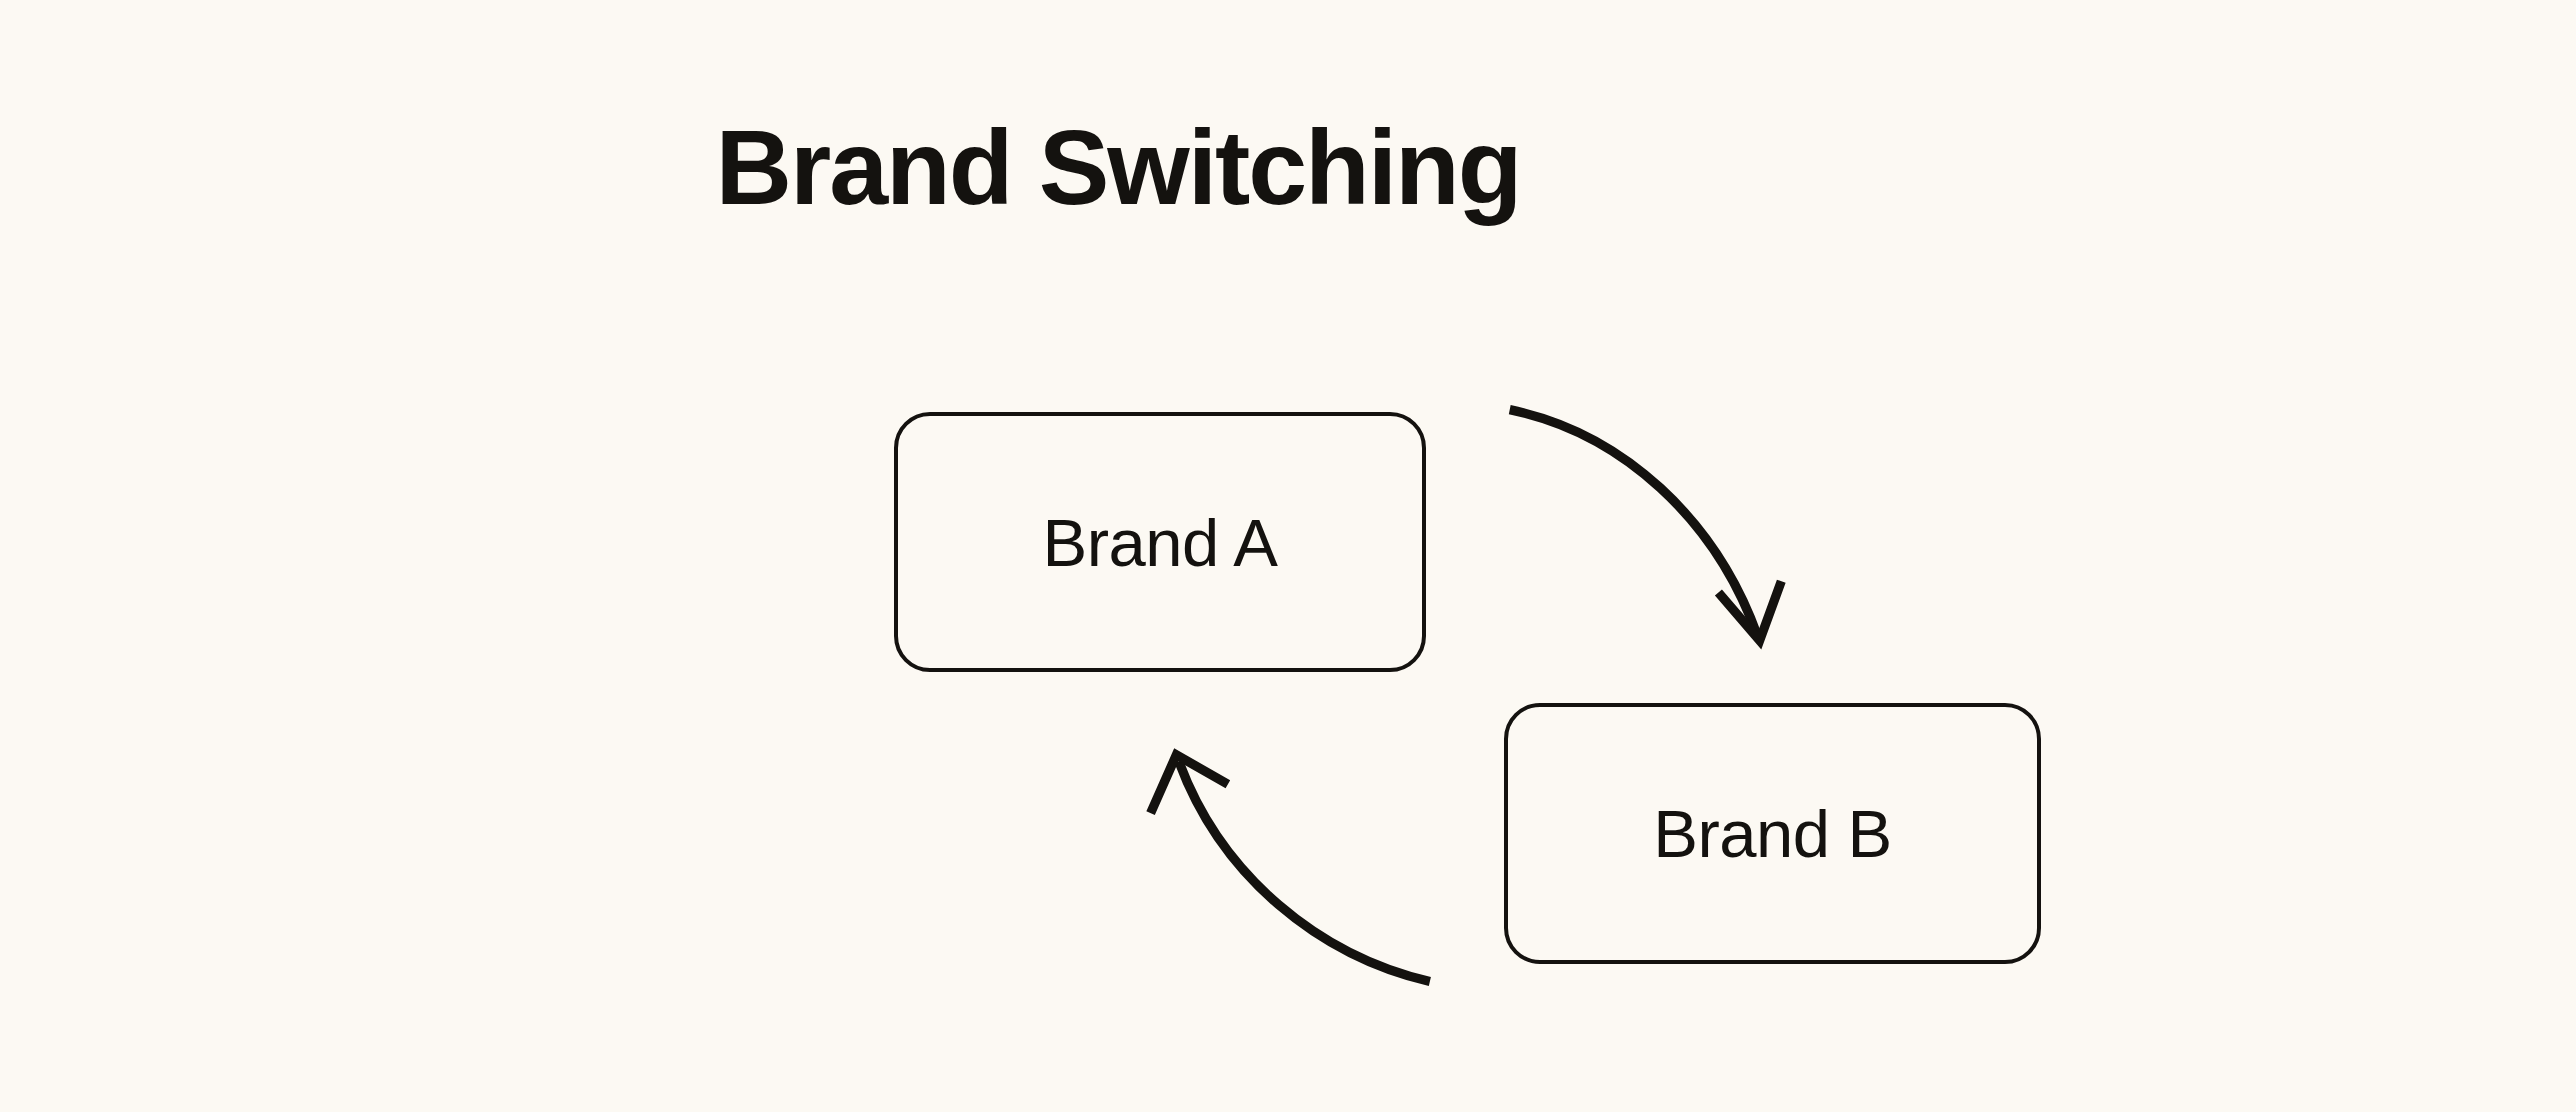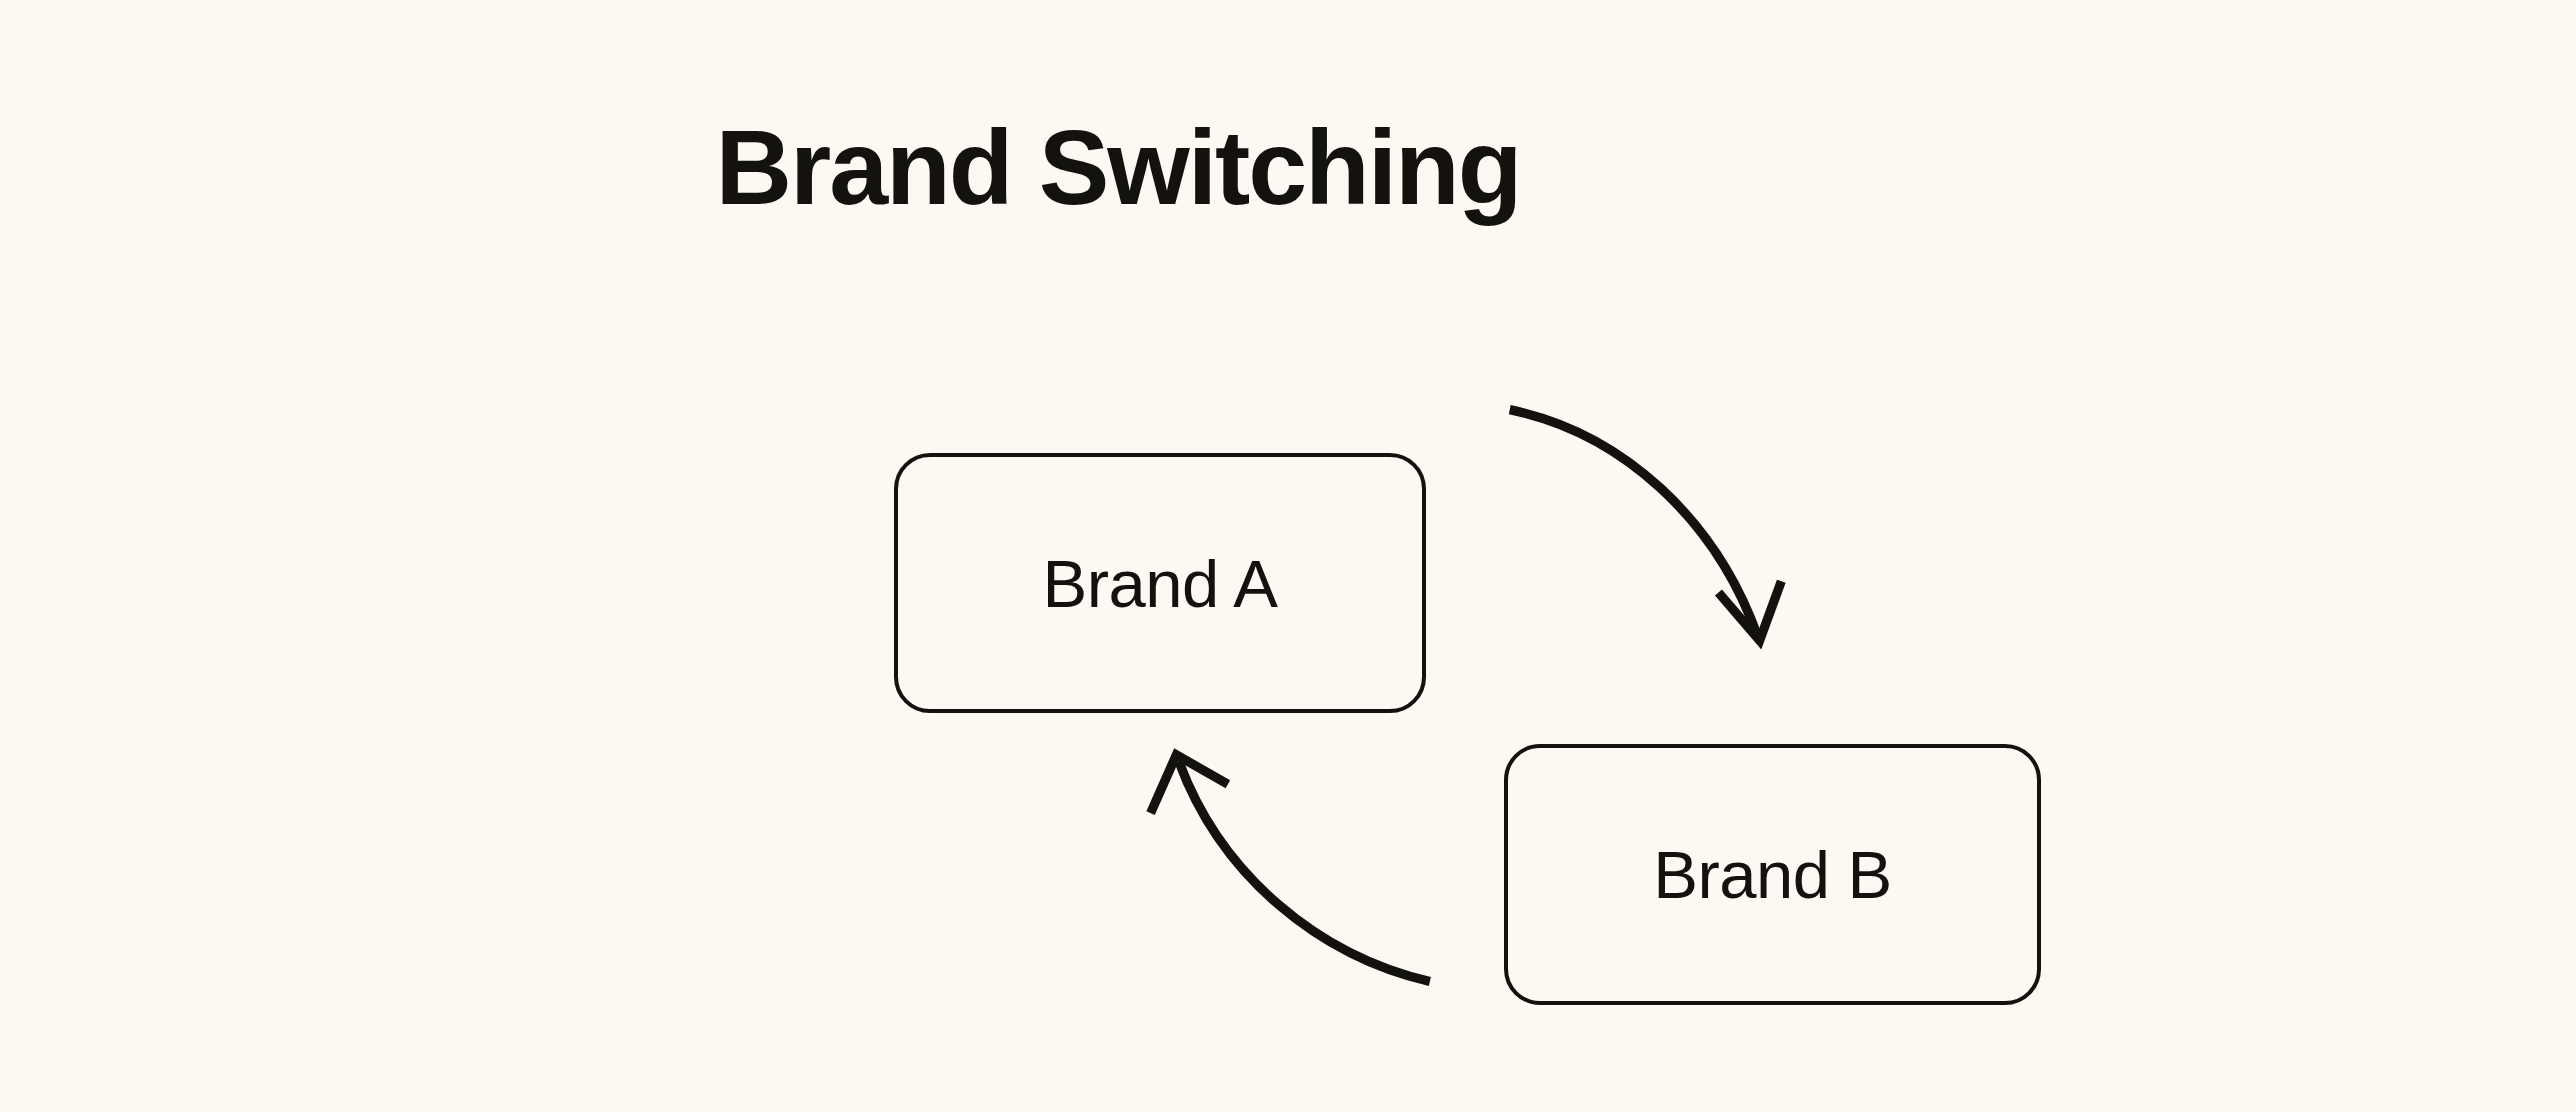--- a/index.html
+++ b/index.html
@@ -38,21 +38,20 @@
   
   .node-box {
     position: absolute;
     box-sizing: border-box;
     border: 4.1px solid #14120f;
     border-radius: 36px;
     background: transparent;
     display: flex;
     align-items: center;
     justify-content: center;
-    margin-top: 41px;
   }
 
   .node-label {
     font-size: 67px;
     font-weight: 400;
     letter-spacing: -0.5px;
     color: #14120f;
     line-height: 1;
     white-space: nowrap;
   }

